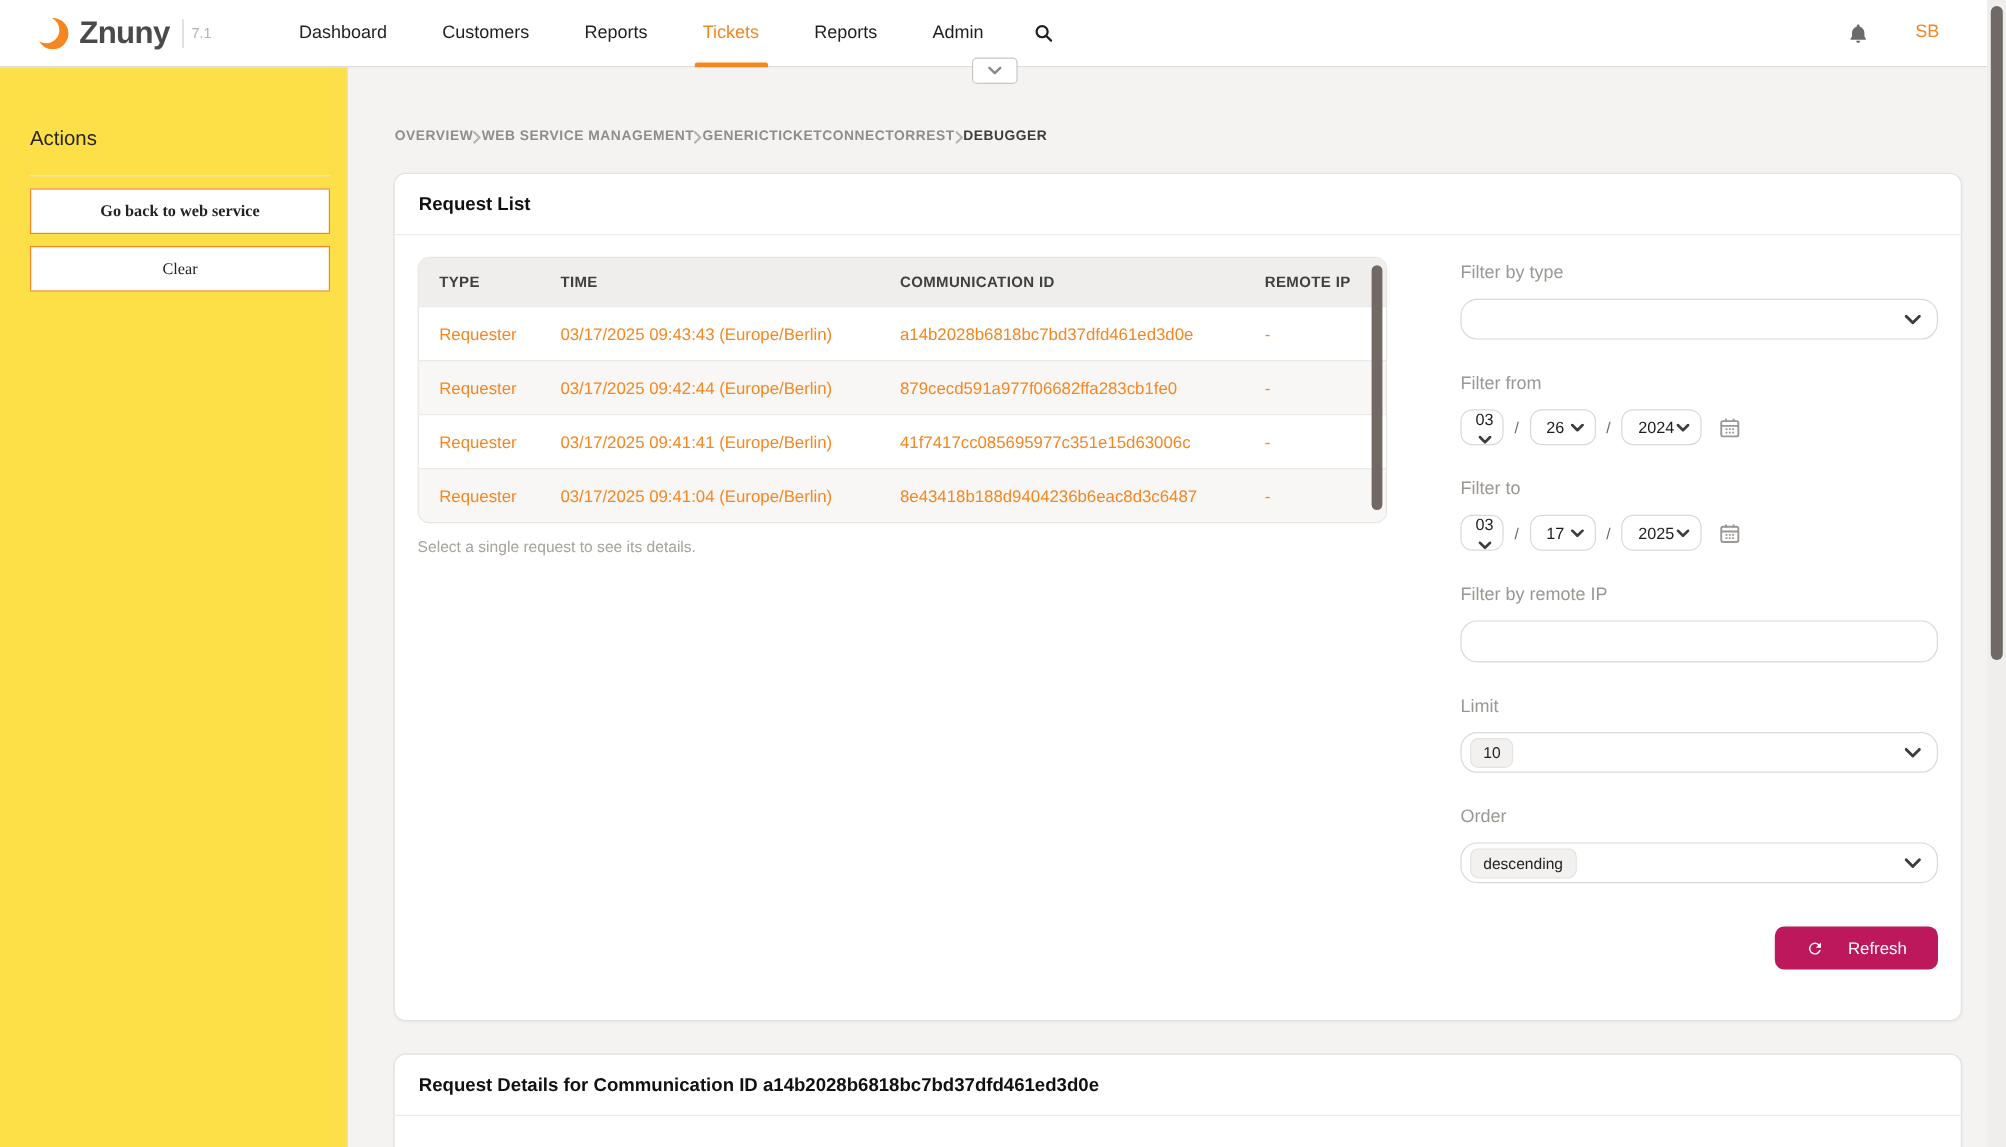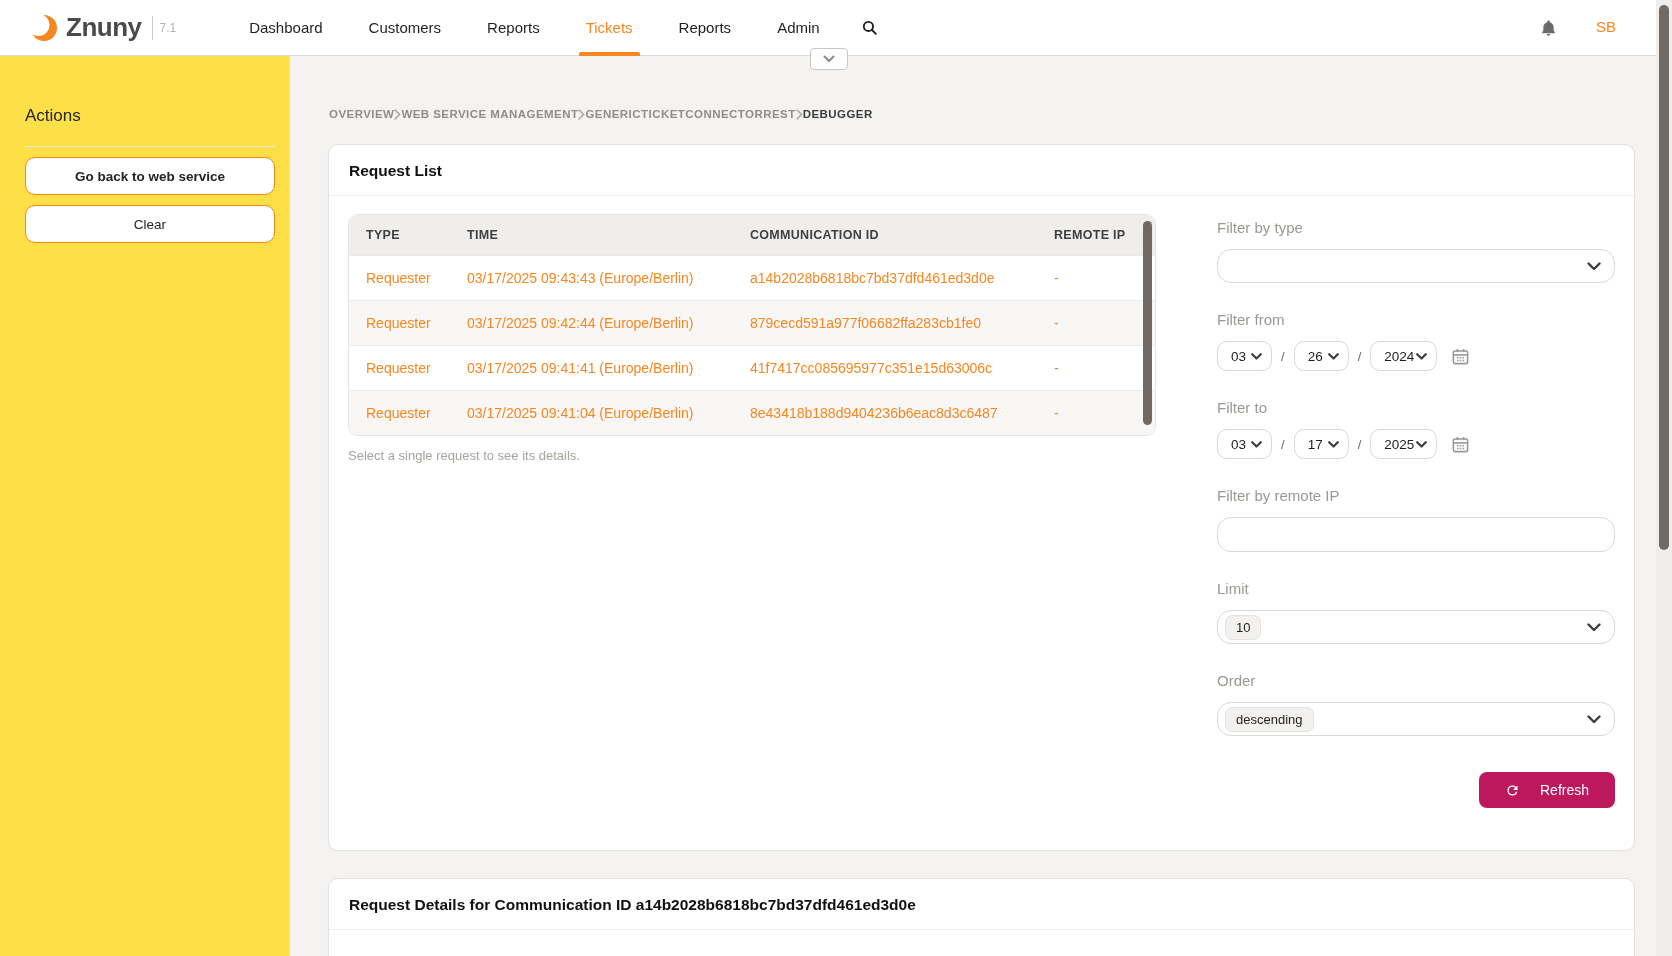--- a/index.html
+++ b/index.html
@@ -45,22 +45,22 @@
   
   .sidebar {
     position:absolute; left:0; top:56px; bottom:0; width:290px;
     background:#fde047; border-right:1px solid #e0dedc; padding:50px 0 0 25px;
   }
   .sidebar-inner { width:250px; }
   .sidebar-title { font-size:17px; color:#262626; padding-bottom:20px; border-bottom:1px solid #e9e7e5; margin-bottom:9px; }
   .side-btn {
     display:flex; align-items:center; justify-content:center;
     width:250px; height:38px; margin-top:10px; background:#fff;
-    border:1.5px solid #F6861F; border-radius:10px;
-    font-family:Liberation Sans, sans-serif; font-size:13.5px; color:#232323; cursor:pointer;
+    border:1.5px solid #F6861F; border-radius:0;
+    font-family:Liberation Serif, serif; font-size:13.5px; color:#232323; cursor:pointer;
   }
   .side-btn.primary { font-weight:700; }
 
   
   .main { position:absolute; left:322px; top:56px; right:16px; bottom:0; padding:52px 0 0 6px; }
 
   .breadcrumb { display:flex; align-items:center; gap:0; padding-left:1px;
     font-size:11.5px; font-weight:700; letter-spacing:.45px; color:#908d89; }
   .breadcrumb .crumb { cursor:pointer; }
   .breadcrumb .crumb.current { color:#3c3c3c; cursor:default; }
@@ -108,21 +108,21 @@
   .text-input {
     width:100%; height:35px; border:1px solid #dcd9d4; border-radius:14px;
     background:#fff; padding:0 12px; font-family:inherit; font-size:13.5px; color:#222;
   }
   .date-row { display:flex; align-items:center; gap:9px; }
   .dsel {
     height:30px; border:1px solid #dcd9d4; border-radius:10px; background:#fff;
     display:flex; align-items:center; justify-content:space-between;
     padding:0 9px 0 13px; font-size:13.5px; color:#1d1d1d; cursor:pointer;
   }
-  .dsel.w1 { width:55px; } .dsel.w2 { width:55px; } .dsel.w3 { width:67px; }
+  .dsel.w1 { width:36px;flex-direction:column; } .dsel.w2 { width:55px; } .dsel.w3 { width:67px; }
   .slash { color:#6a6a6a; font-size:13px; }
   .cal-btn { margin-left:5px; cursor:pointer; display:flex; align-items:center; }
   .refresh-row { margin-top:36px; display:flex; justify-content:flex-end; }
   .refresh-btn {
     width:136px; height:36px; background:#be185d; border:none; border-radius:8px;
     color:#fff; font-family:inherit; font-size:14px; font-weight:400;
     display:flex; align-items:center; justify-content:center; gap:20px; cursor:pointer;
   }
 
   

